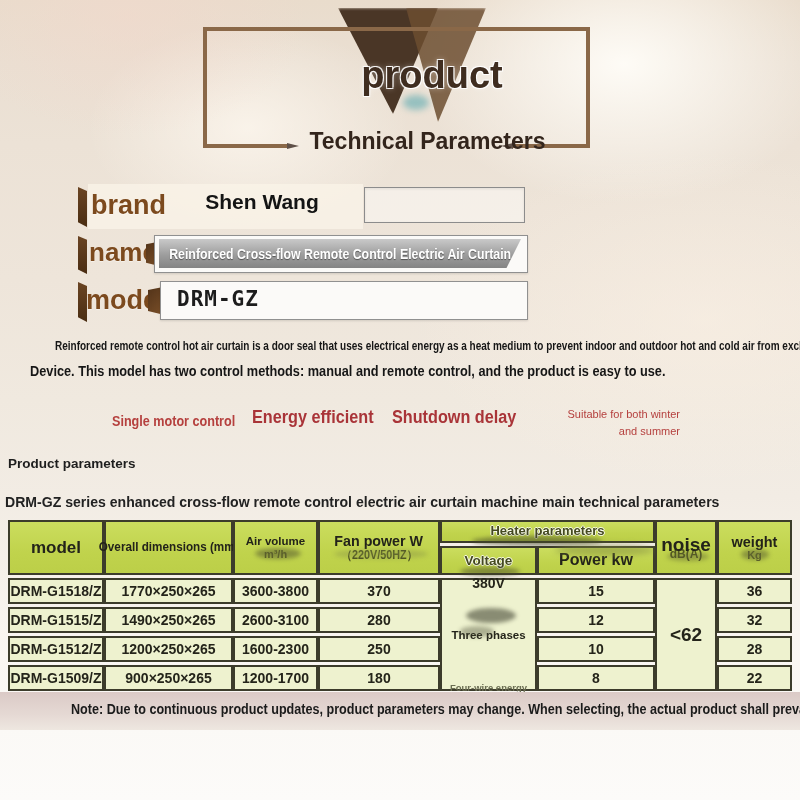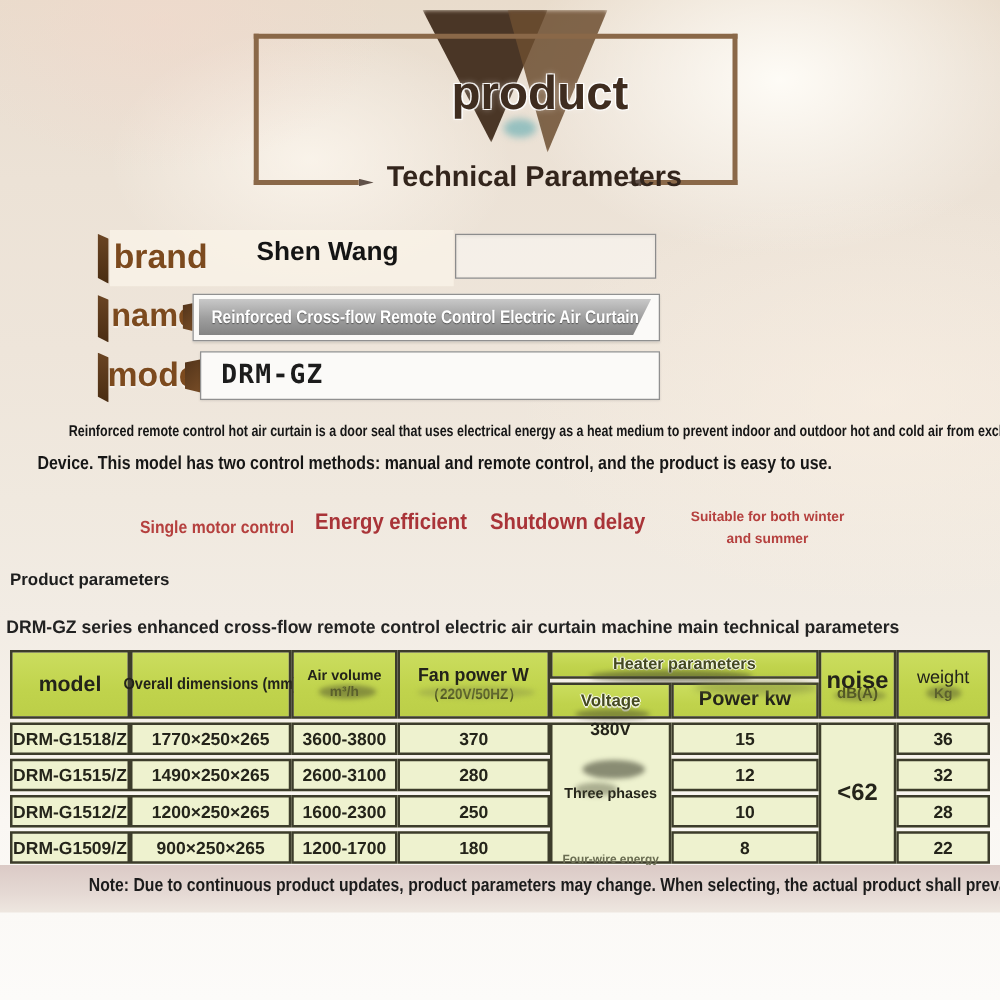--- a/index.html
+++ b/index.html
@@ -35,21 +35,21 @@
   .name-bar span{font-size:14.5px;font-weight:bold;color:#fff;white-space:nowrap;transform:scaleX(.85);text-shadow:0 1px 1px rgba(0,0,0,.45);}
   .model-value{position:absolute;left:16px;top:5px;font-family:"DejaVu Sans Mono",monospace;font-size:21px;font-weight:bold;color:#1c1c1c;letter-spacing:1px;}
   
   .desc1{left:55px;top:336px;width:745px;height:19px;overflow:hidden;white-space:nowrap;}
   .desc1 span{display:inline-block;font-size:12.5px;font-weight:bold;color:#161616;transform:scaleX(.8);transform-origin:left center;white-space:nowrap;}
   .desc2{left:30px;top:362px;white-space:nowrap;text-decoration:underline;}
   .desc2 span{display:inline-block;font-size:15px;font-weight:bold;color:#161616;transform:scaleX(.85);transform-origin:left center;}
   
   .feat-sm{position:absolute;font-size:14px;color:#b5403e;font-weight:bold;white-space:nowrap;transform:scaleX(.9);transform-origin:left center;}
   .feat-lg{position:absolute;font-size:18px;color:#a93438;font-weight:bold;white-space:nowrap;transform:scaleX(.9);transform-origin:left center;}
-  .feat-wrap{position:absolute;left:548px;top:406px;width:132px;font-size:11px;color:#b5403e;font-weight:bold;text-align:center;line-height:1.55;}
+  .feat-wrap{position:absolute;left:548px;top:406px;width:132px;font-size:11px;color:#b5403e;font-weight:normal;text-align:right;line-height:1.55;}
   
   .sec-label{left:8px;top:456px;font-size:13.5px;font-weight:bold;color:#1e1e1e;}
   .tbl-title{left:5px;top:493px;white-space:nowrap;}
   .tbl-title span{display:inline-block;font-size:14.5px;font-weight:bold;color:#222;transform:scaleX(.97);transform-origin:left center;}
   
   .grid{position:absolute;left:8px;top:520px;width:784px;display:grid;grid-template-columns:96px 129px 85px 122px 97px 118px 62px 75px;grid-template-rows:23px 29px 26px 26px 26px 26px;row-gap:3px;column-gap:0;}
   .gc{position:relative;border:2px solid #3c3c2b;box-sizing:border-box;display:flex;flex-direction:column;align-items:center;justify-content:center;line-height:1.15;}
   .hdr{background:linear-gradient(180deg,#cbdd5e 0%,#c0d34c 60%,#bccf48 100%);color:#23231a;}
   .bodyc{background:#eef2cf;color:#24241a;font-weight:bold;font-size:14px;}
   .h-model{font-size:17px;font-weight:bold;}
@@ -57,21 +57,21 @@
   .h-sm1{font-size:11.5px;font-weight:bold;}
   .h-sub{font-size:11px;font-weight:bold;color:#555a24;}
   .h-fan1{font-size:15px;font-weight:bold;white-space:nowrap;transform:scaleX(.95);}
   .h-fan2{font-size:12px;font-weight:bold;color:#40451b;white-space:nowrap;transform:scaleX(.9);}
   .glow{color:#454a20;text-shadow:-1px 0 0 rgba(255,255,255,.8),1px 0 0 rgba(255,255,255,.8),0 -1px 0 rgba(255,255,255,.8),0 1px 0 rgba(255,255,255,.8);}
   .h-heater{font-size:13px;font-weight:bold;}
   .h-voltage{font-size:13.5px;font-weight:bold;}
   .h-power{font-size:16px;font-weight:bold;}
   .h-noise1{font-size:19px;font-weight:bold;margin-bottom:-8px;z-index:1;}
   .h-noise2{font-size:12px;font-weight:bold;color:#4f5420;text-align:center;}
-  .h-weight1{font-size:14.5px;font-weight:normal;}
+  .h-weight1{font-size:14.5px;font-weight:bold;}
   .h-weight2{font-size:11px;font-weight:bold;color:#5a5e2a;margin-top:-2px;}
   .v-l1{font-size:14px;font-weight:bold;}
   .v-l2{font-size:11.5px;font-weight:bold;margin-top:1px;}
   .v-l3{font-size:9.5px;font-weight:bold;color:#6a6d52;margin-top:4px;}
   .noise-merged{font-size:19px;font-weight:bold;}
   .smudge{position:absolute;border-radius:50%;filter:blur(2px);pointer-events:none;}
   
   .note-band{left:0;top:692px;width:800px;height:38px;background:linear-gradient(180deg,#dbcac6 0%,#e5d9d4 60%,#eee7e0 100%);}
   .note-band .txt{position:absolute;left:0;top:8px;width:800px;text-align:center;}
   .note-band .txt span{display:inline-block;font-size:15px;font-weight:bold;color:#1b1b1b;white-space:nowrap;transform:scaleX(.84);transform-origin:center;}

